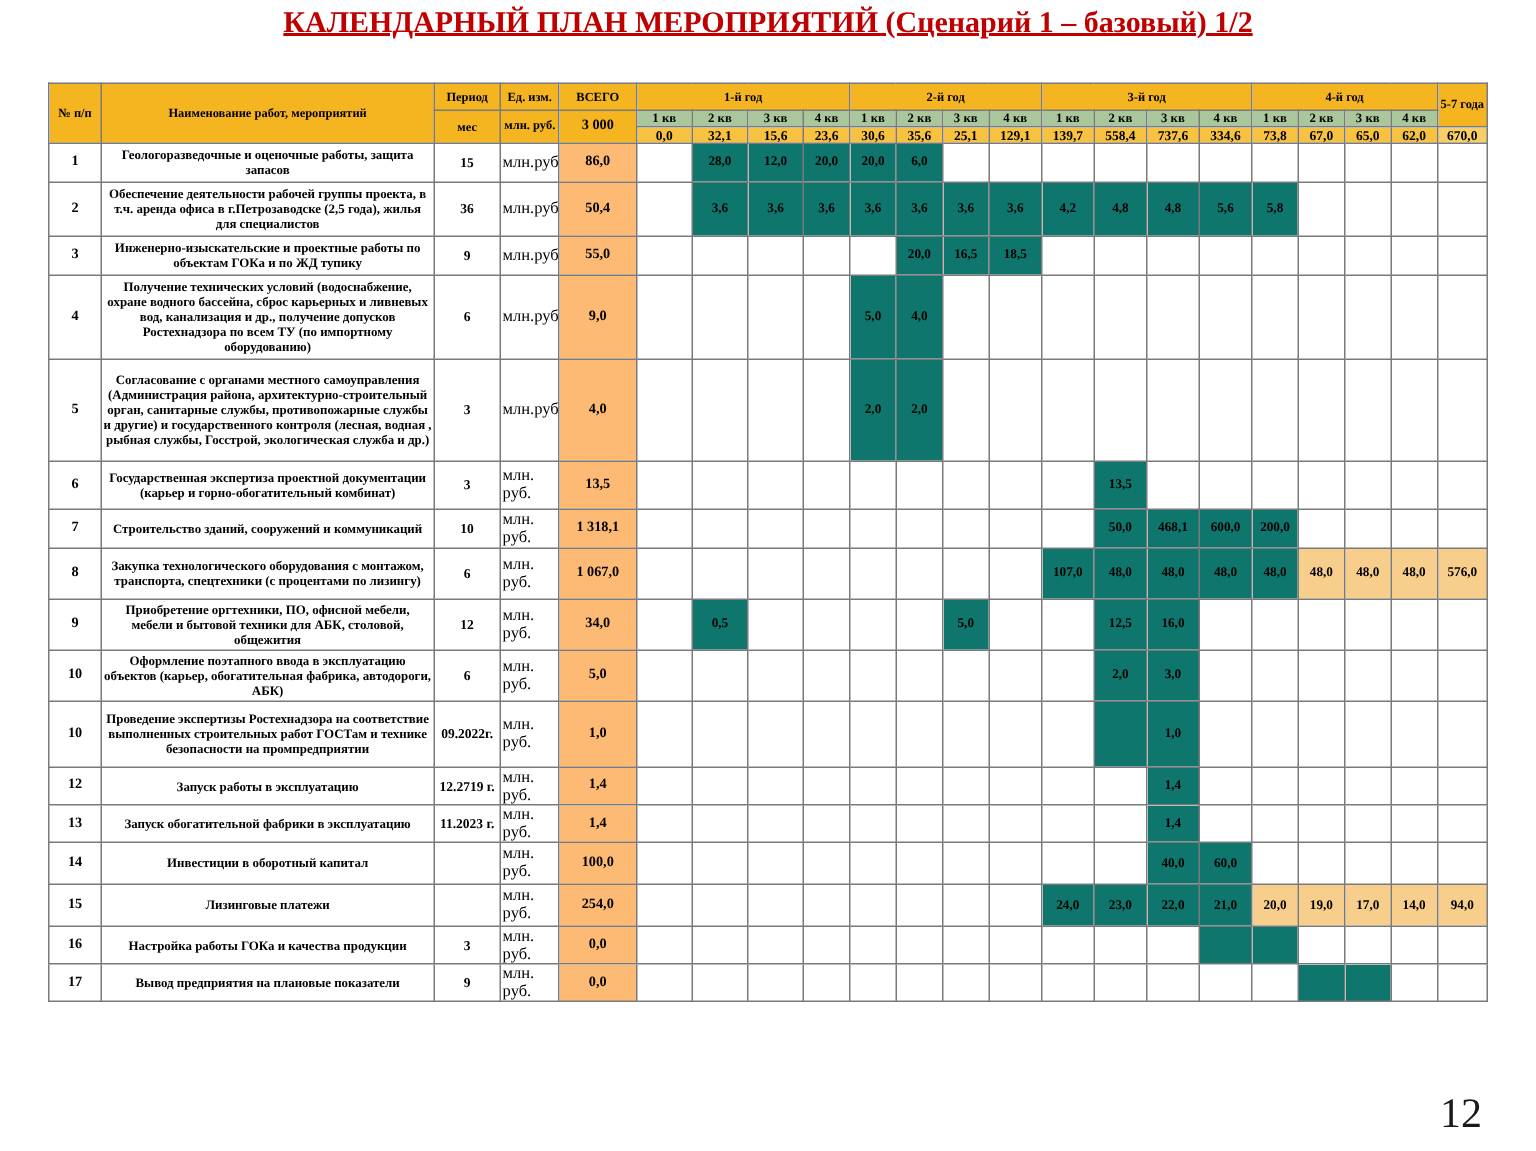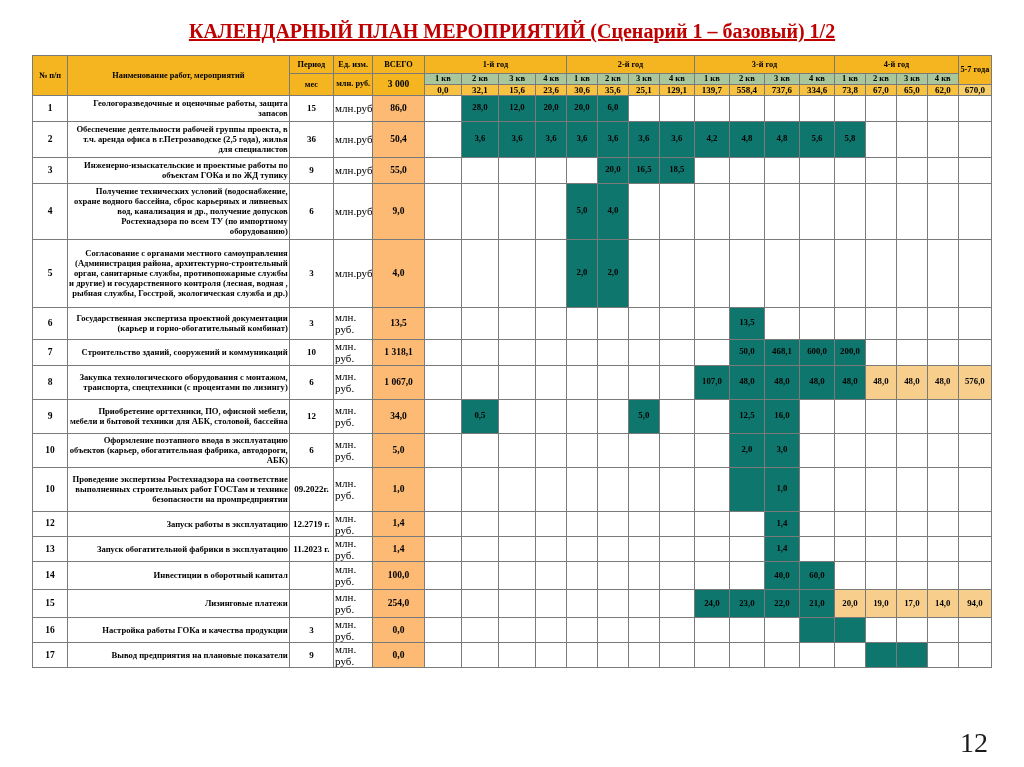--- a/index.html
+++ b/index.html
@@ -11,21 +11,21 @@
     overflow:hidden;
     position:relative;
   }
   #page{
     position:absolute;left:0;top:0;width:1024px;height:767px;
     background:#ffffff;
   }
   
   .title{
     position:absolute;
-    left:0;top:20px;width:1024px;
+    left:0;top:4px;width:1024px;
     text-align:center;
     font-weight:bold;
     font-size:20px;
     color:#C00000;
     text-decoration:underline;
     letter-spacing:0px;
     white-space:nowrap;
   }
   
   .tbl-wrap{
@@ -47,21 +47,21 @@
     vertical-align:middle;
     overflow:hidden;
   }
   
   .h-orange{background:#F5B521;font-weight:bold;text-align:center;}
   .h-green{background:#A9C79B;font-weight:bold;text-align:center;font-size:8.5px;}
   .tot-row td{background:#F7C242;font-weight:bold;text-align:center;font-size:9px;}
   .tot-row td.lightsum{background:#F8CE68;margin-left:39px;}
   
   .c-num{text-align:center;font-weight:bold;font-size:9.5px;}
-  .c-name{text-align:right;font-weight:bold;font-size:8.6px;padding-left:3px;line-height:1.18;}
+  .c-name{text-align:center;font-weight:bold;font-size:8.6px;padding-left:3px;line-height:1.18;}
   .c-per{text-align:center;font-weight:bold;font-size:9px;}
   .c-unit{text-align:left;font-weight:normal;font-size:11px;line-height:1.1;}
   .c-all{text-align:center;font-weight:bold;font-size:9.5px;background:#fdba74;}
   .c-q{text-align:center;font-weight:bold;font-size:8.8px;background:#ffffff;}
   .c-q.hl{background:#0f766e;}
   .c-q.hl2{background:#F8CE8D;}
   .thick-l{border-left:2px solid #3a3a3a;}
   
   .pagenum{
     position:absolute;
@@ -346,21 +346,21 @@
             <td class="c-q hl">48,0</td>
             <td class="c-q hl">48,0</td>
             <td class="c-q hl thick-l">48,0</td>
             <td class="c-q hl2">48,0</td>
             <td class="c-q hl2">48,0</td>
             <td class="c-q hl2">48,0</td>
             <td class="c-q thick-l hl2">576,0</td>
           </tr>
           <tr style="height: 34px;">
             <td class="c-num">9</td>
-            <td class="c-name">Приобретение оргтехники, ПО, офисной мебели, мебели и бытовой техники для АБК, столовой, бассейна</td>
+            <td class="c-name">Приобретение оргтехники, ПО, офисной мебели, мебели и бытовой техники для АБК, столовой, общежития</td>
             <td class="c-per">12</td>
             <td class="c-unit">млн. руб.</td>
             <td class="c-all">34,0</td>
             <td class="c-q thick-l"></td>
             <td class="c-q hl">0,5</td>
             <td class="c-q"></td>
             <td class="c-q"></td>
             <td class="c-q thick-l"></td>
             <td class="c-q"></td>
             <td class="c-q hl">5,0</td>

